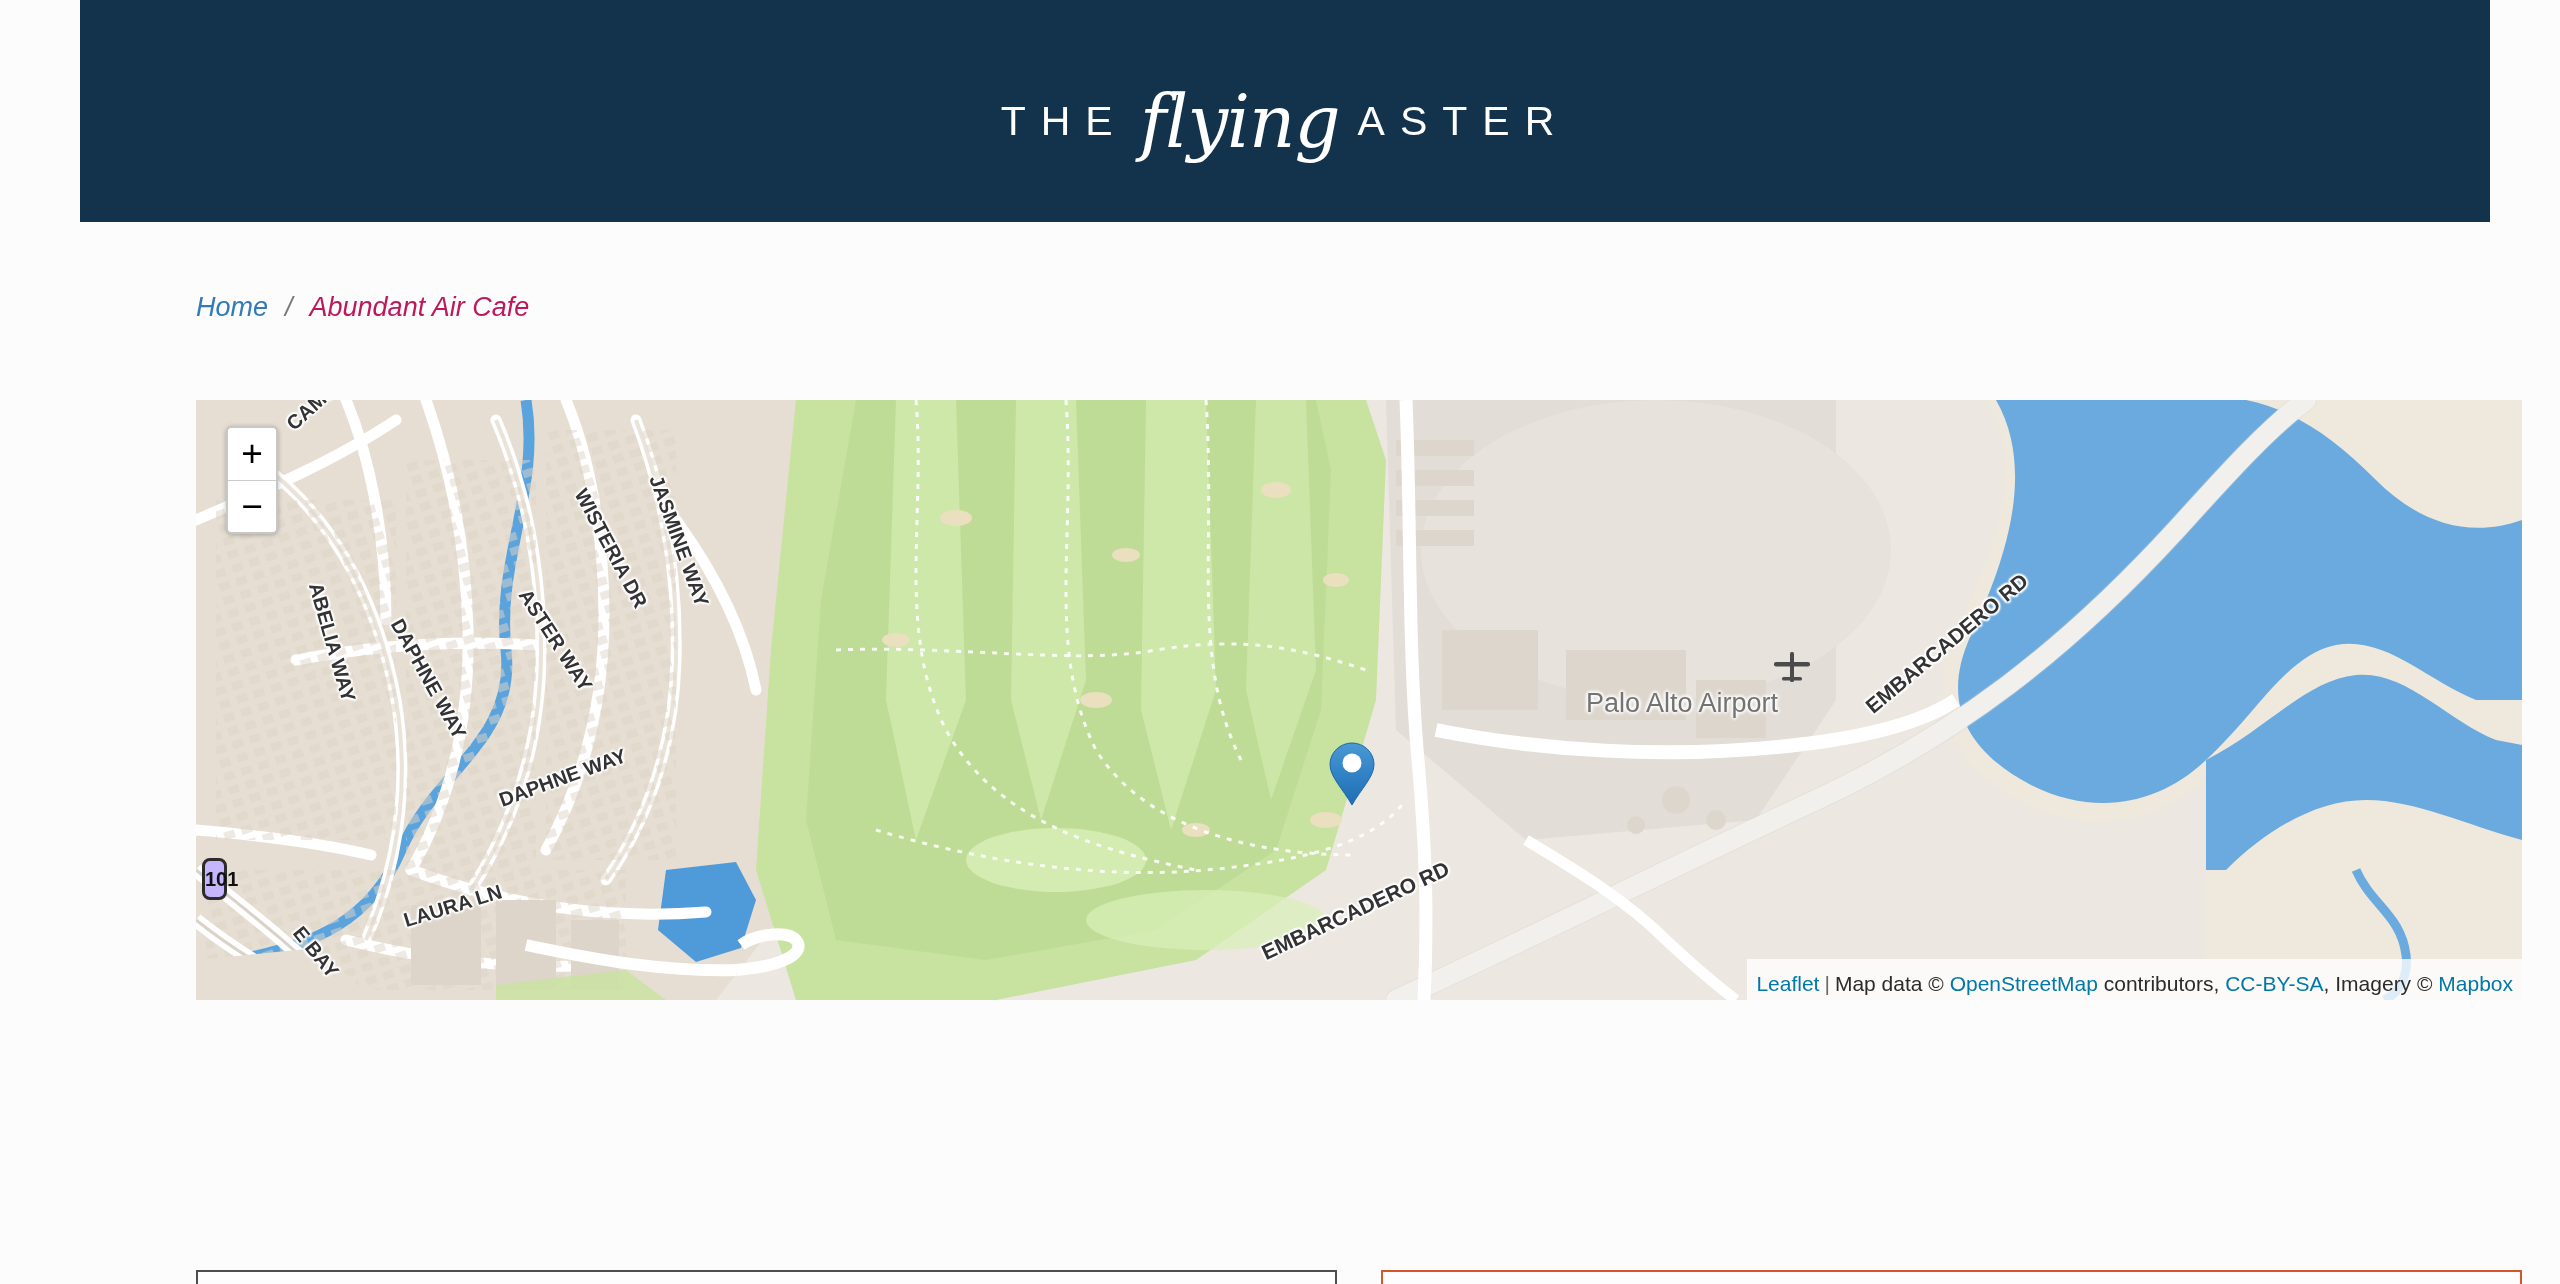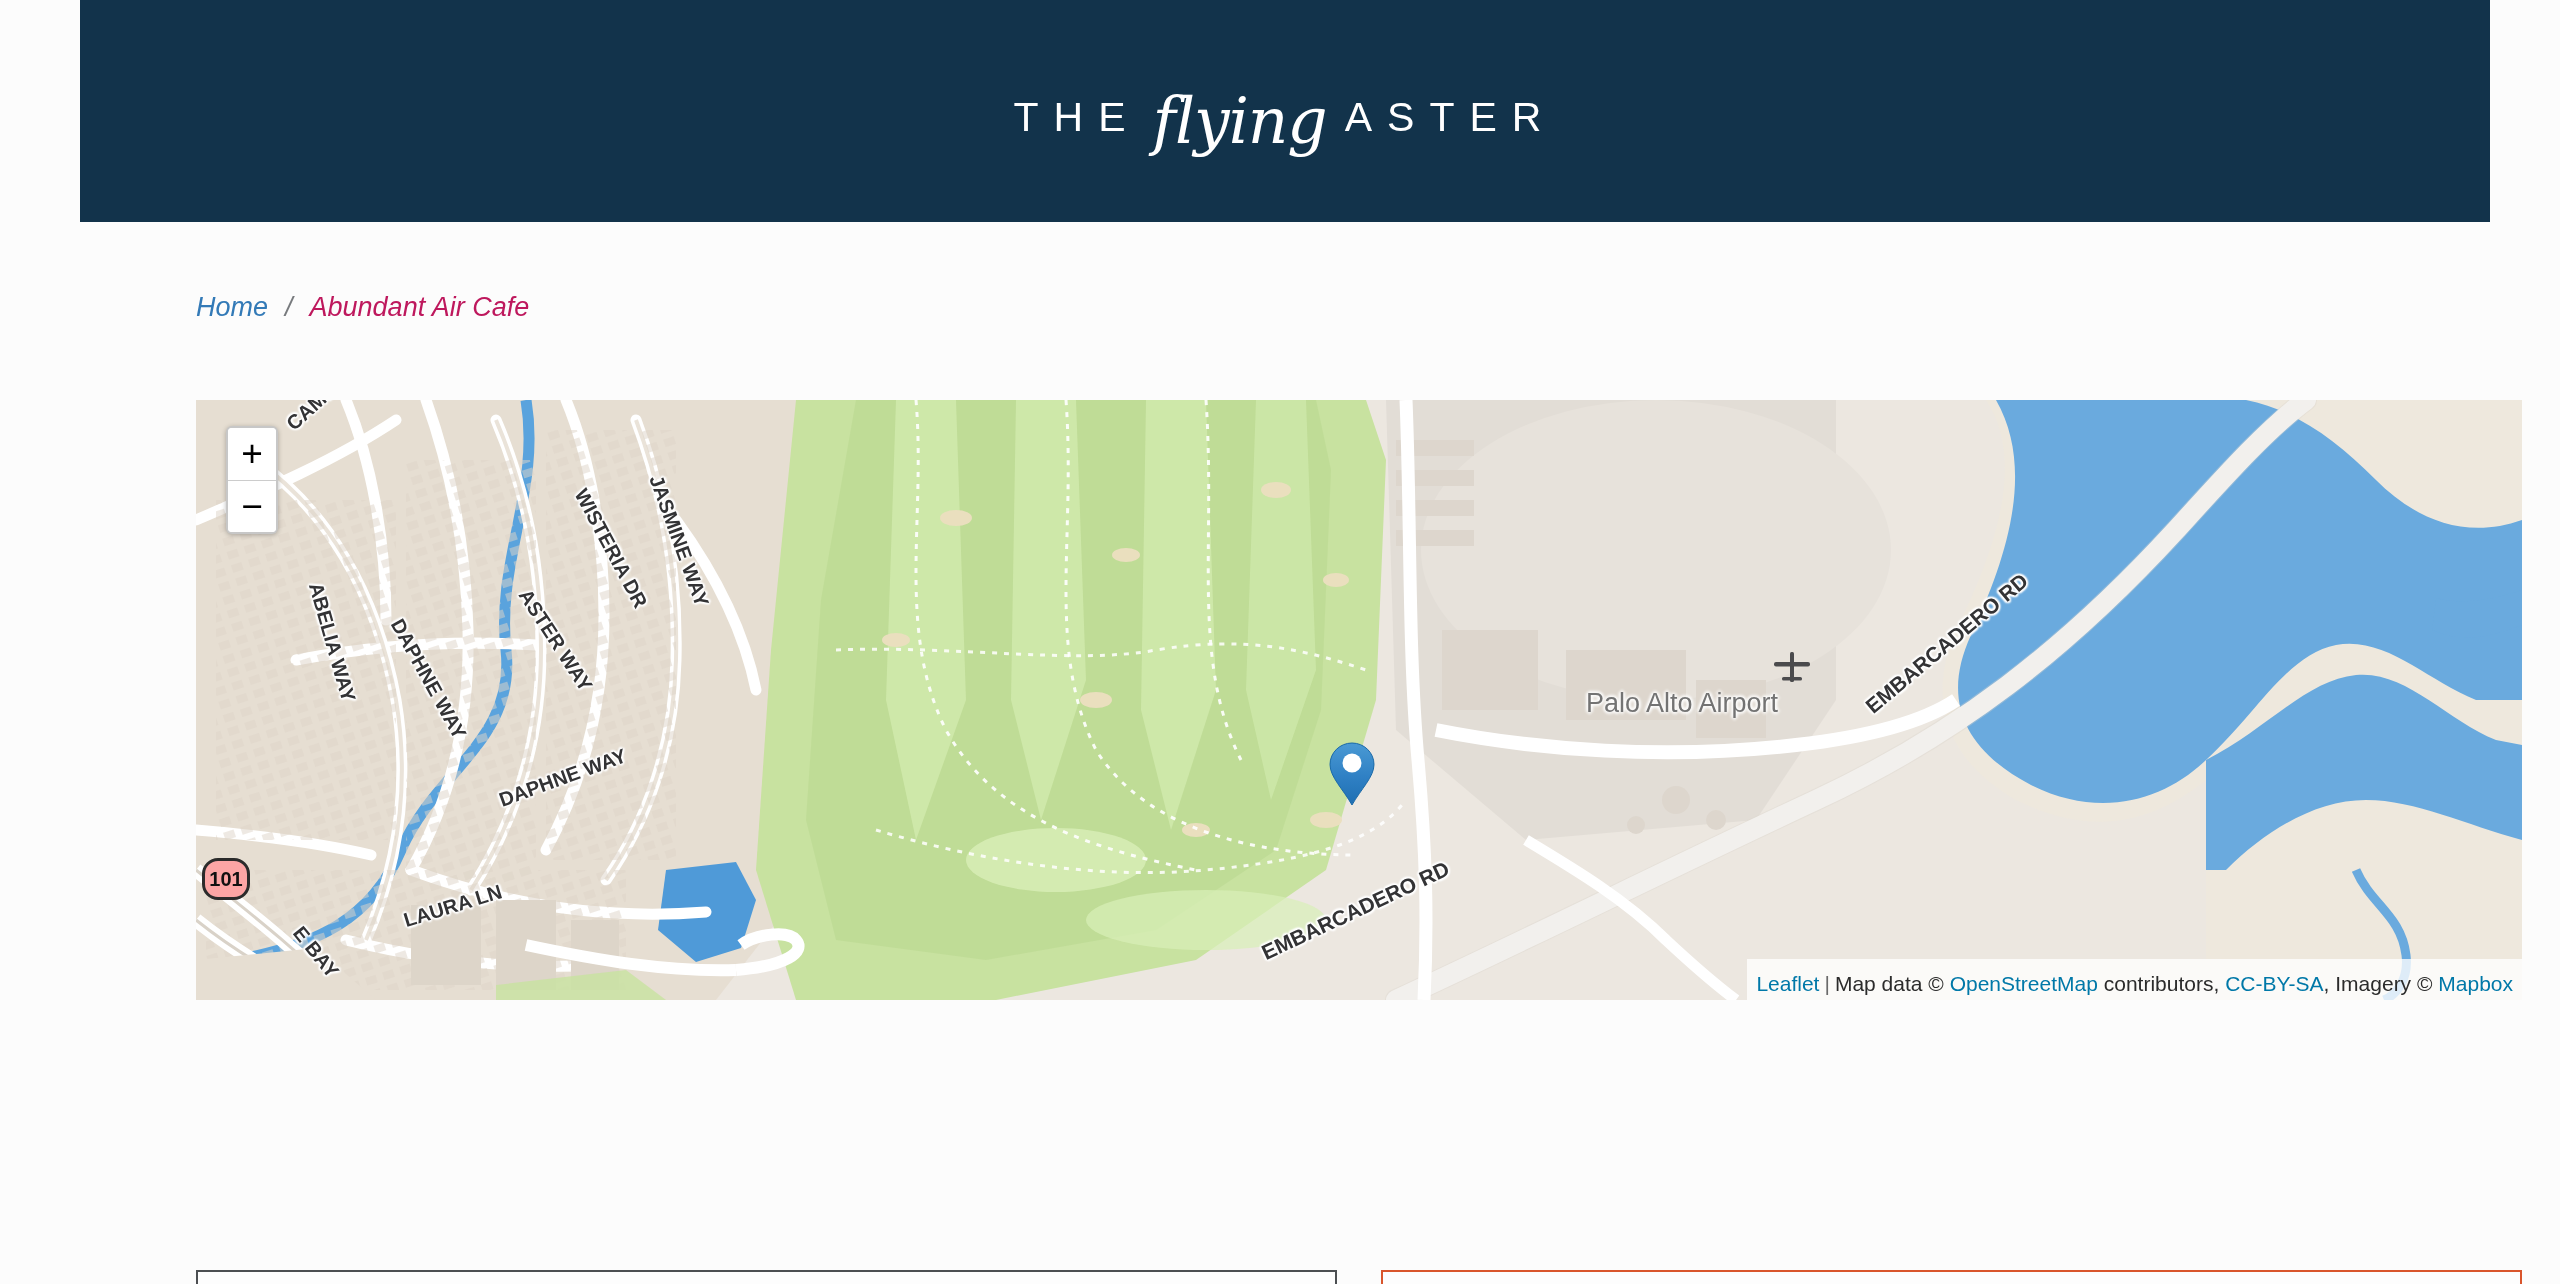--- a/index.html
+++ b/index.html
@@ -34,21 +34,21 @@
     font-size: 41px;
     letter-spacing: 15px;
     font-weight: 300;
     color: #ffffff;
   }
   .logo-the { margin-right: 12px; }
   .logo-foodie { margin-left: 18px; }
   .logo-script {
     font-family: "DejaVu Serif", serif;
     font-style: italic;
-    font-size: 63px;
+    font-size: 72px;
     font-weight: 400;
     color: #ffffff;
     letter-spacing: -1px;
     line-height: 0.9;
     position: relative;
     top: 12px;
   }
 
   
   .content {
@@ -148,24 +148,24 @@
     z-index: 22;
   }
 
   .marker-pin {
     position: absolute;
     width: 46px; height: 64px;
     z-index: 30;
   }
   .hwy-shield {
     position: absolute;
-    width: 48px; height: 42px;
+    width: 25px; height: 42px;
     border: 3px solid #2b2b2b;
-    border-radius: 16px;
-    background: #fca5a5;
+    border-radius: 8px;
+    background: #c4b5fd;
     color: #111;
     font-size: 20px; font-weight: 700;
     text-align: center; line-height: 36px;
     z-index: 23;
   }
 
   
   .panels {
     position: absolute;
     left: 116px; top: 1040px;

